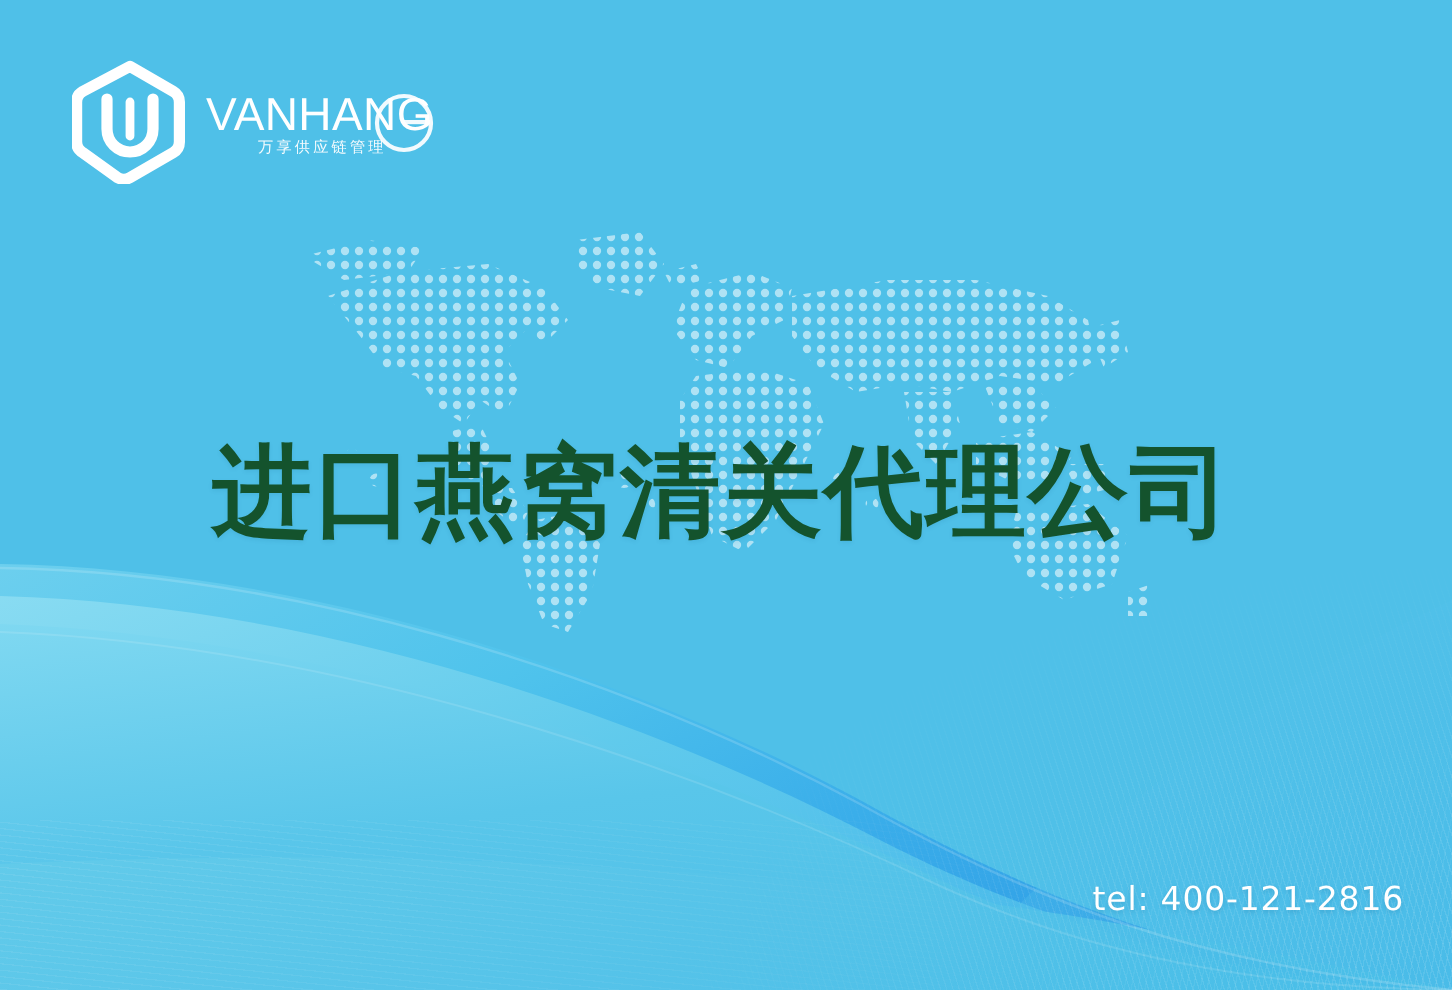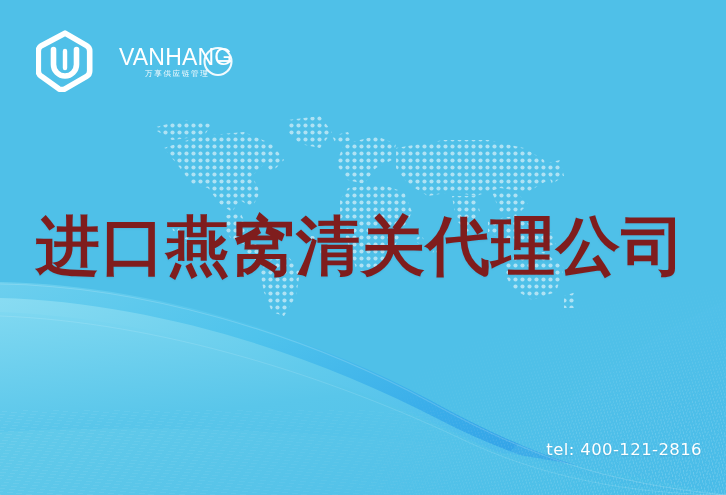--- a/index.html
+++ b/index.html
@@ -56,29 +56,29 @@
     mask-image:linear-gradient(to right, rgba(0,0,0,1) 0%, rgba(0,0,0,.6) 60%, rgba(0,0,0,0) 100%);
     pointer-events:none;
   }
 
   
   #logo{
     position:absolute;left:36px;top:30px;
     display:flex;align-items:center;gap:9px;
   }
   #logo-mark{width:58px;height:62px;display:block;}
-  #logo-word{position:relative;height:40px;margin-left:16px;}
+  #logo-word{position:relative;height:40px;}
   #logo-word svg{display:block;}
 
   
   #headline{
     position:absolute;left:0;top:210px;width:722px;
     text-align:center;
-    color:#7f1d1d;
-    font-size:64px;
+    color:#14532d;
+    font-size:50px;
     line-height:72px;
     font-weight:bold;
     letter-spacing:1px;
     font-family:"DejaVu Sans","Liberation Sans",sans-serif;
     text-shadow:0 1px 2px rgba(0,80,130,.10);
     white-space:nowrap;
   }
 
   
   #phone{

